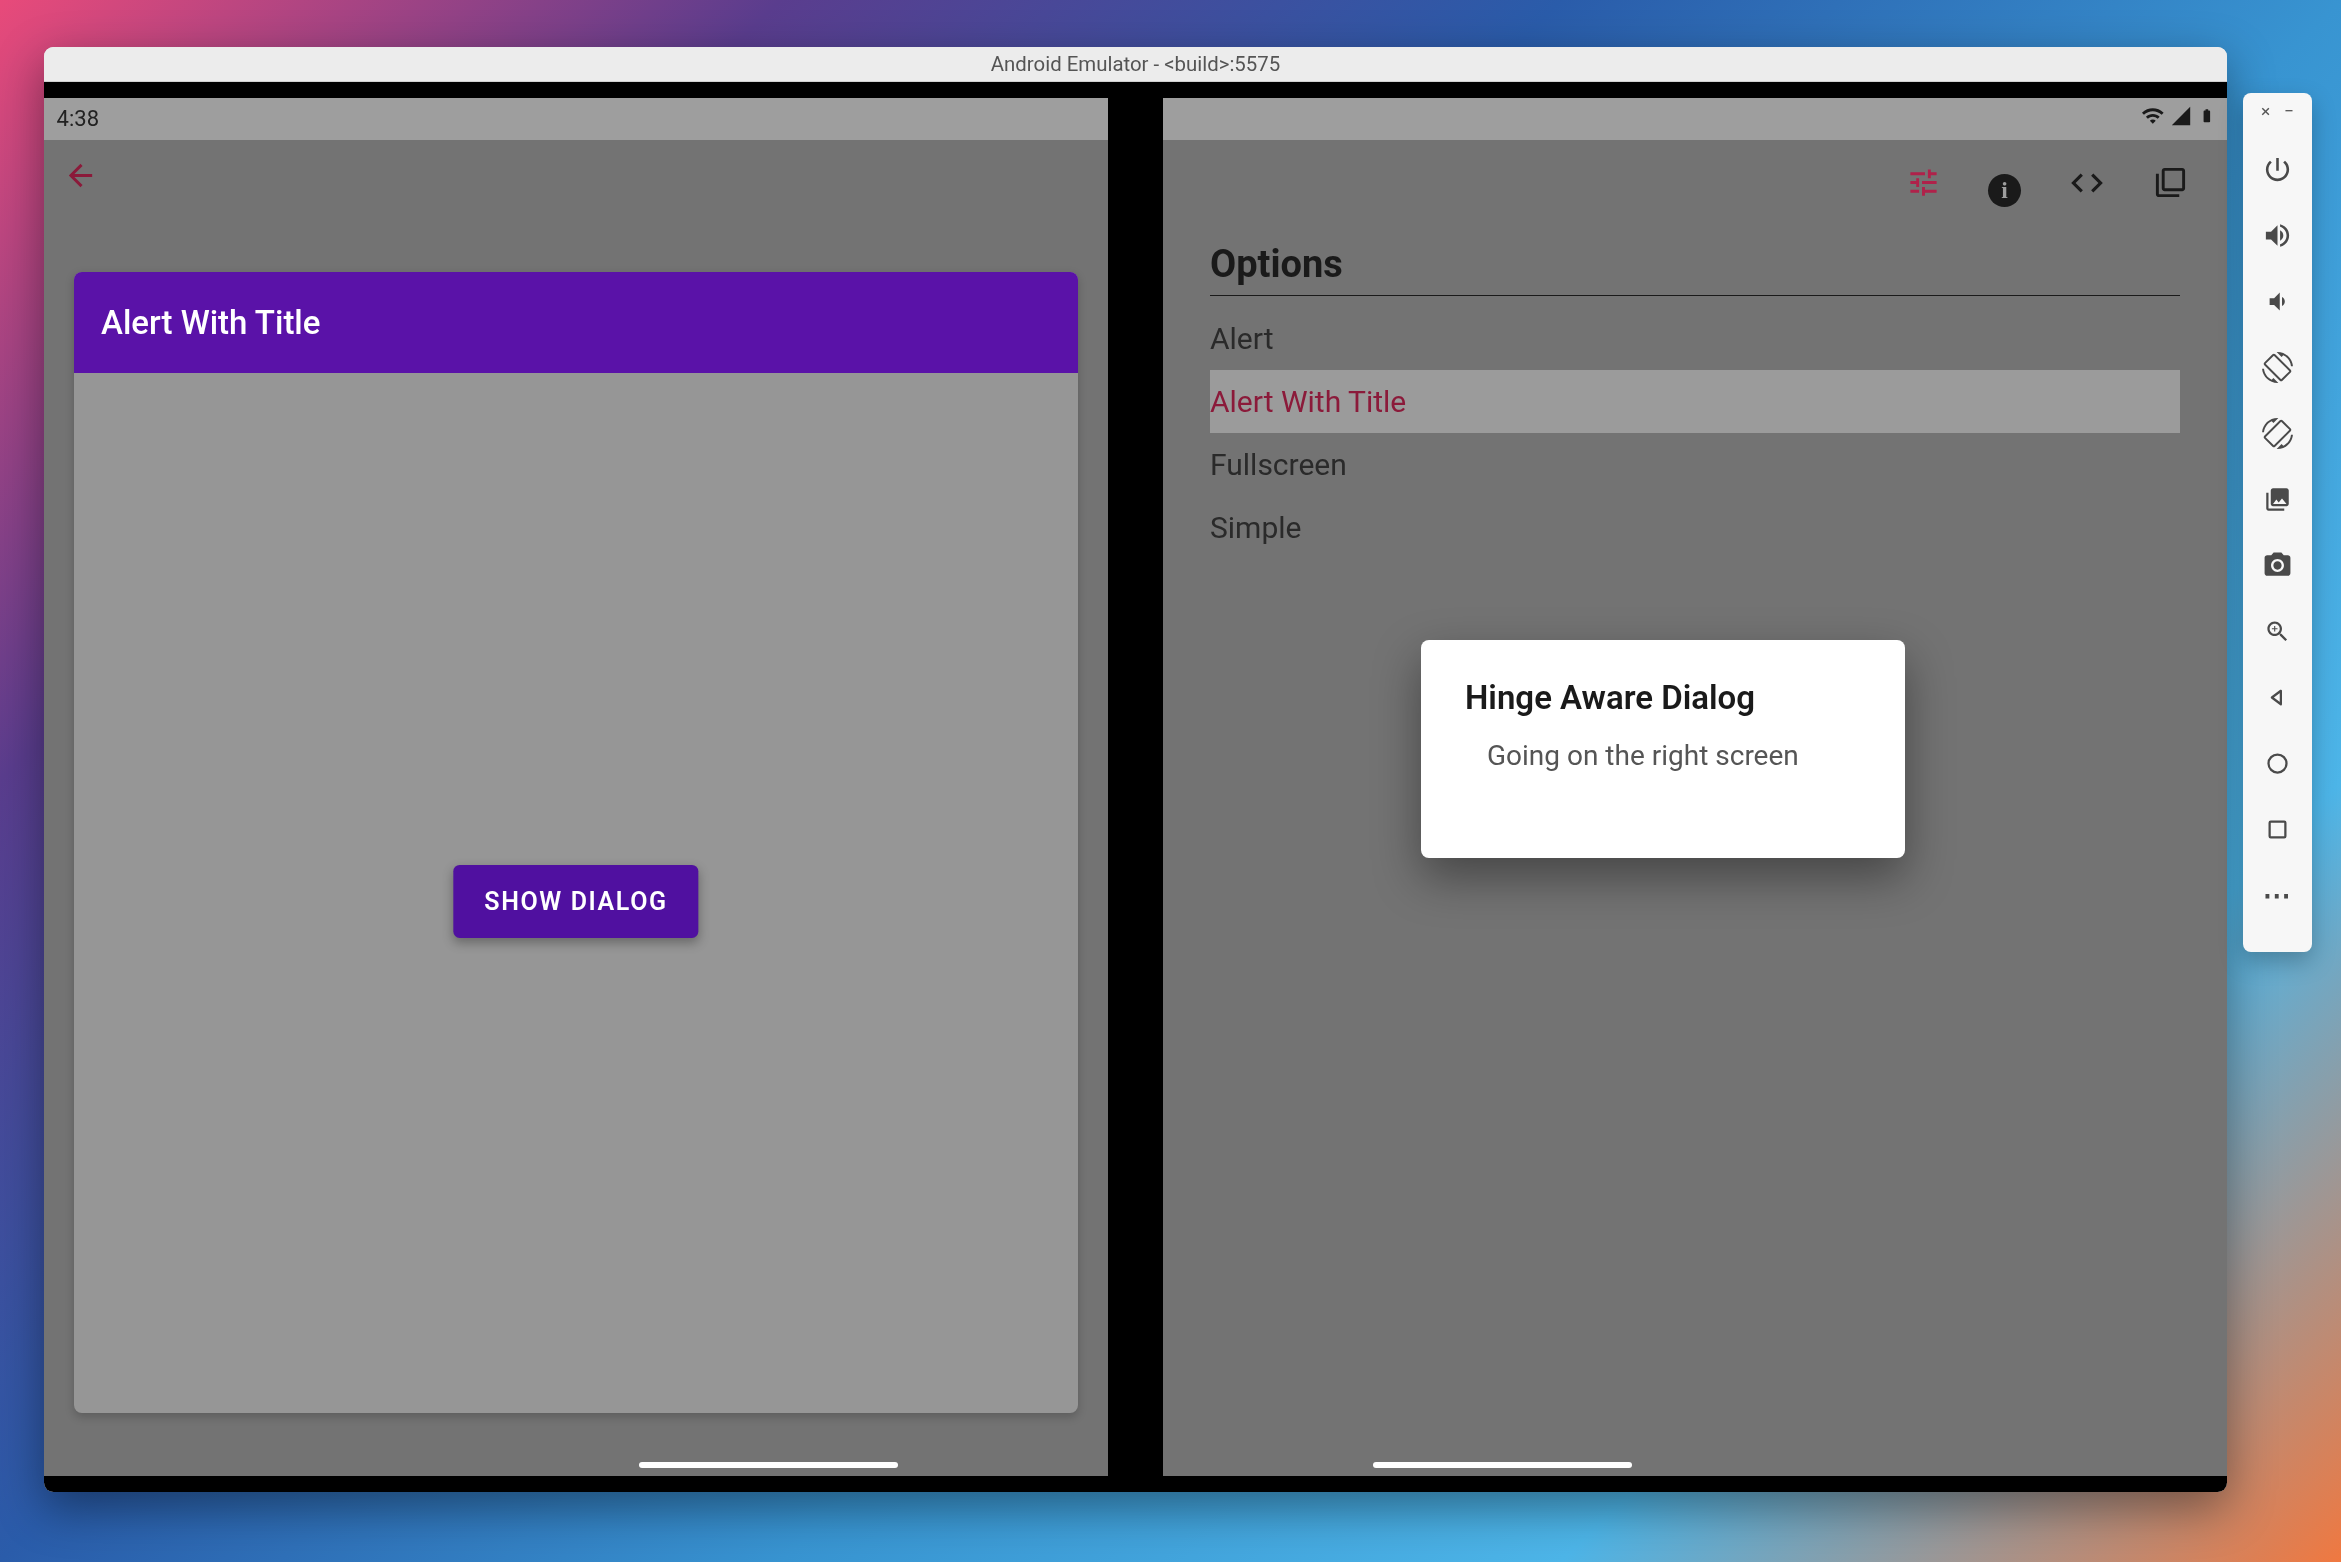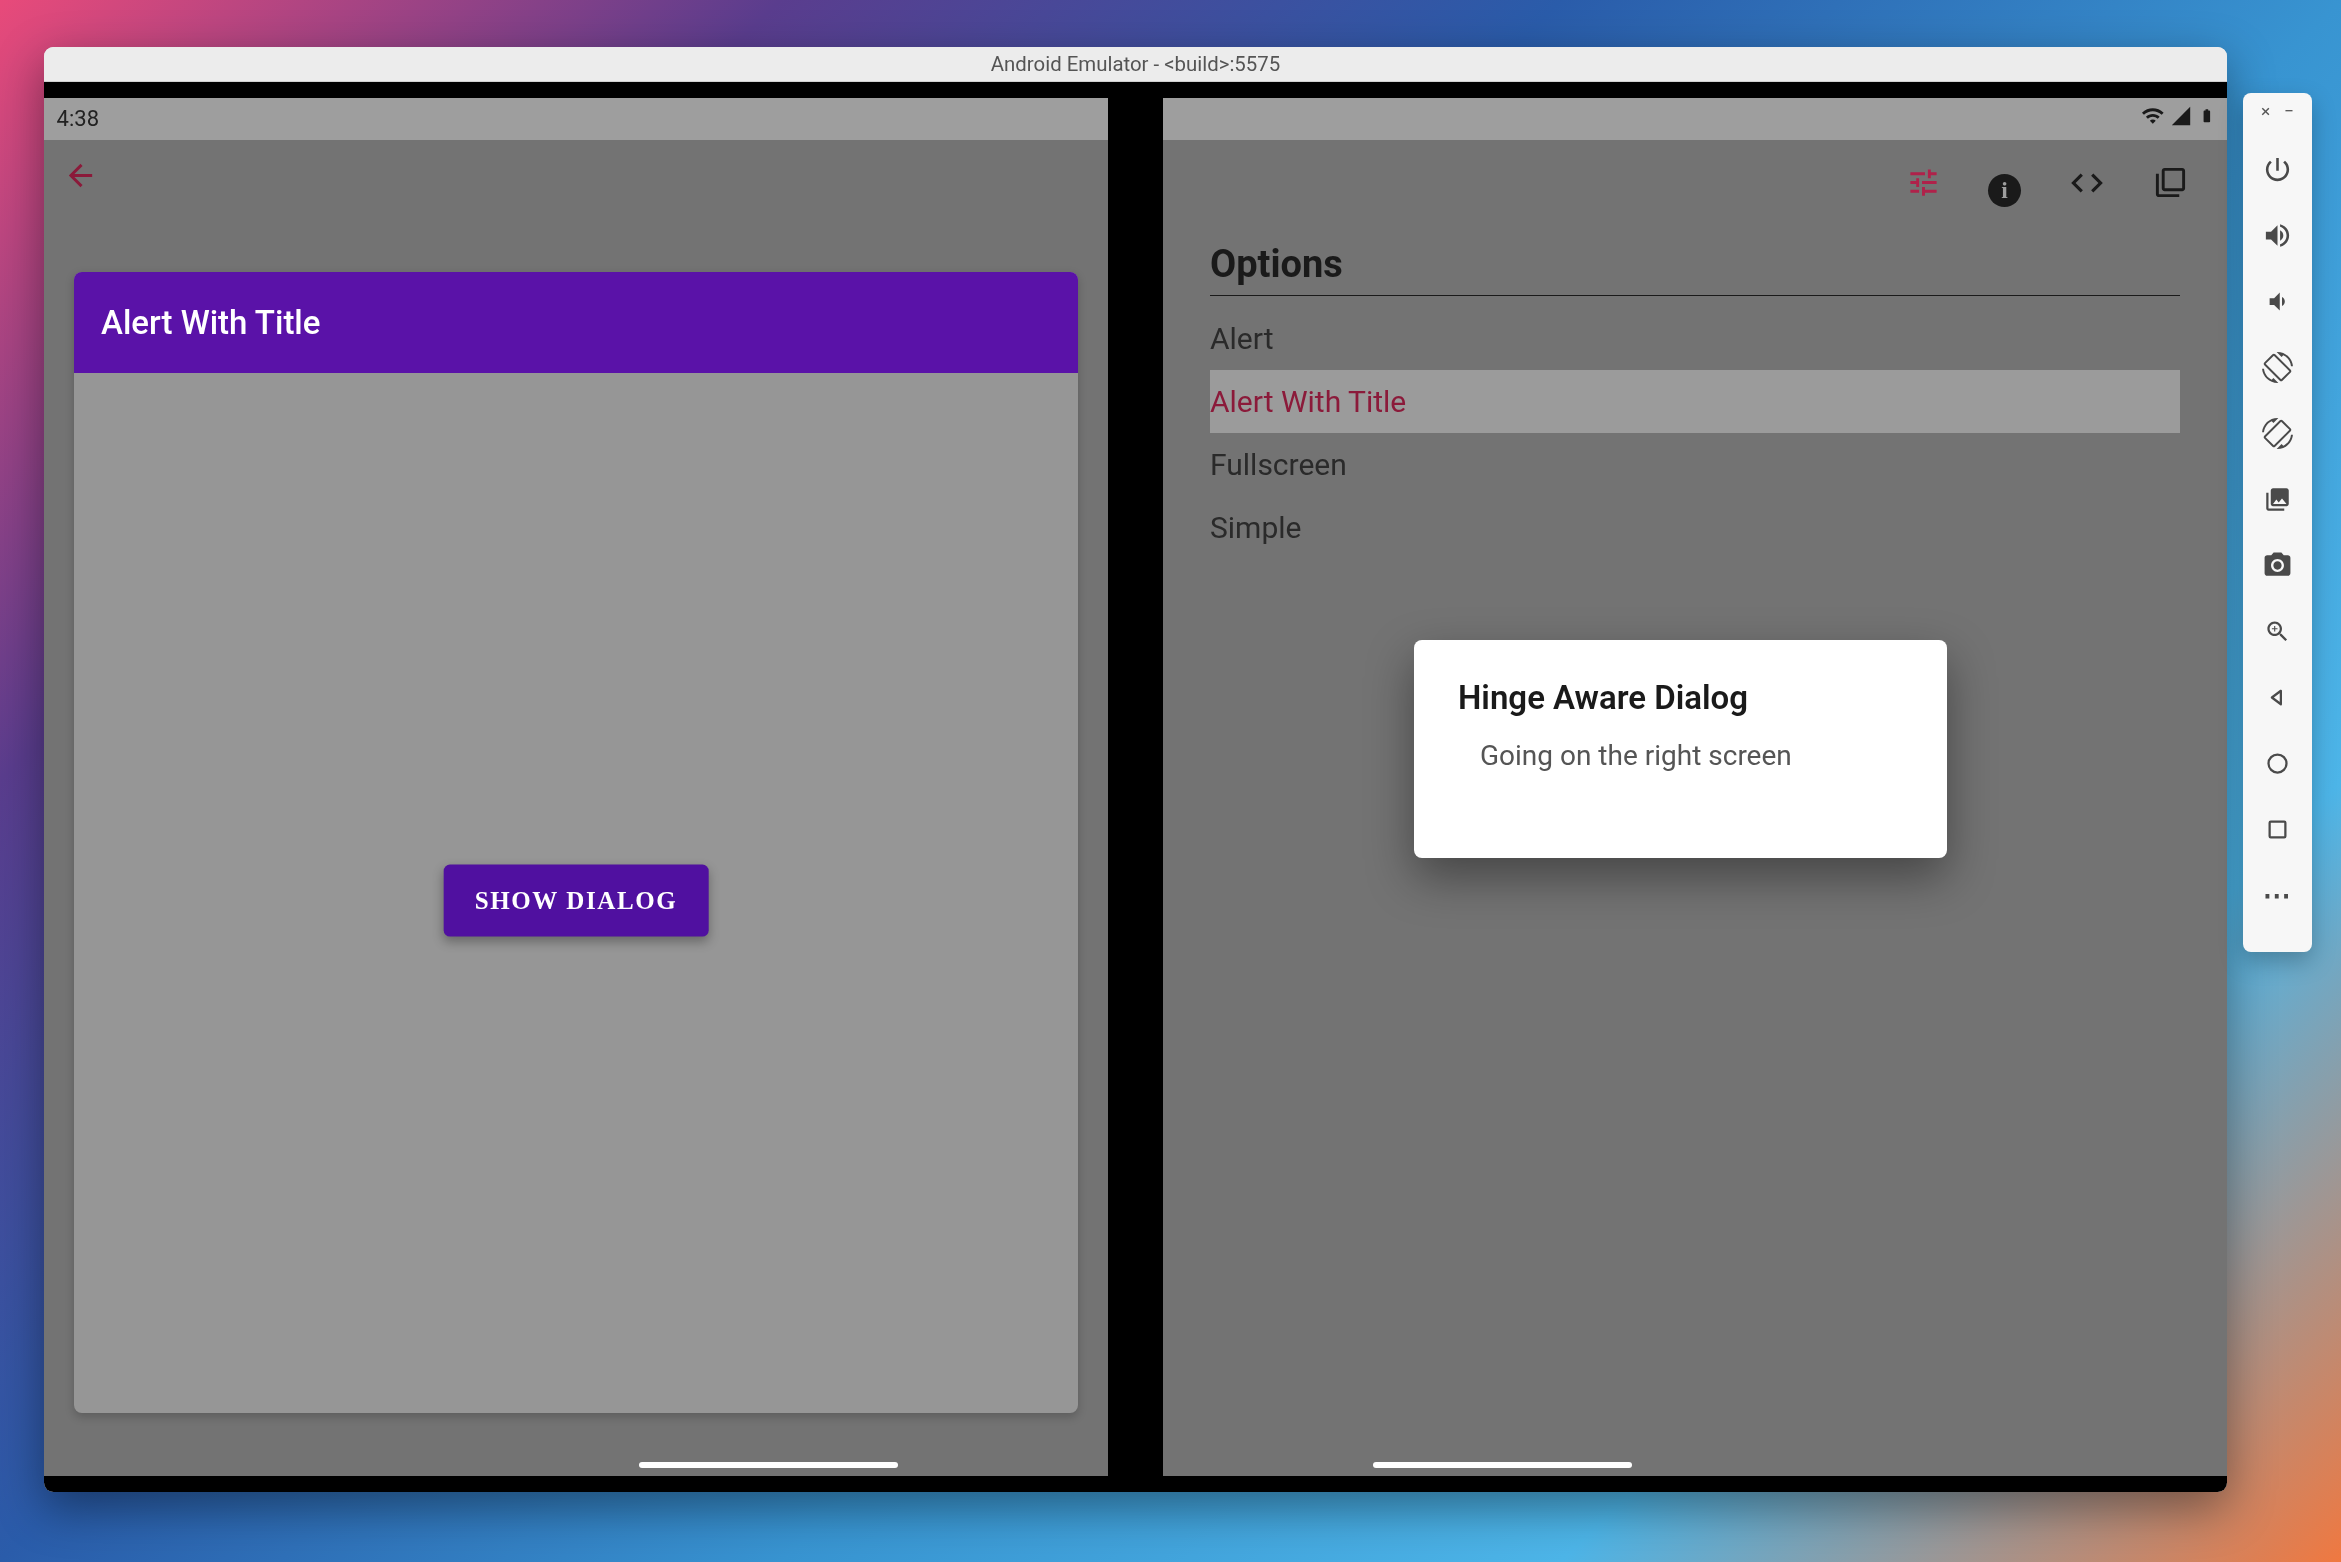--- a/index.html
+++ b/index.html
@@ -115,21 +115,20 @@
       background: #5010a0;
       color: #fff;
       padding: 22px 31px;
       font-size: 25px;
       font-weight: 600;
       letter-spacing: 1.6px;
       border: none;
       border-radius: 6.3px;
       box-shadow: 0 4.7px 11px rgba(0,0,0,0.3);
       cursor: pointer;
-      font-family: Liberation Serif, serif;
     }
     .right-header {
       height: 94px;
       display: flex;
       align-items: center;
       justify-content: flex-end;
       padding: 0 39px;
       gap: 47px;
     }
     .header-icon { font-size: 33px; color: #222; cursor: pointer; }
@@ -157,22 +156,22 @@
       padding-left: 0;
     }
     .scrim {
       position: absolute;
       inset: 0;
       background: rgba(0,0,0,0.32);
     }
     .dialog {
       position: absolute;
       top: 542px;
-      left: 251px;
-      width: 533px;
+      left: 258px;
+      width: 484px;
       background: #fff;
       border-radius: 7.9px;
       box-shadow: 0 19px 47px rgba(0,0,0,0.4);
       padding: 38px 44px 23.6px 44px;
     }
     .dialog-title {
       font-size: 33px;
       font-weight: 600;
       color: #1a1a1a;
       margin-bottom: 22px;

